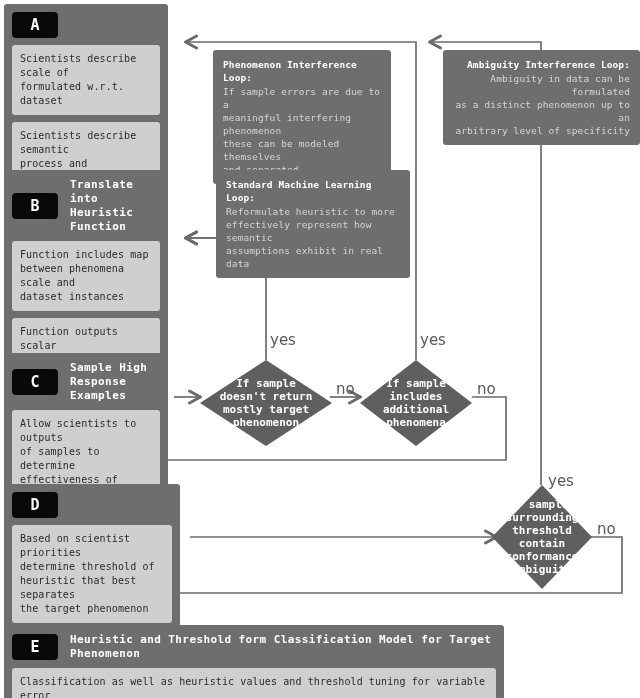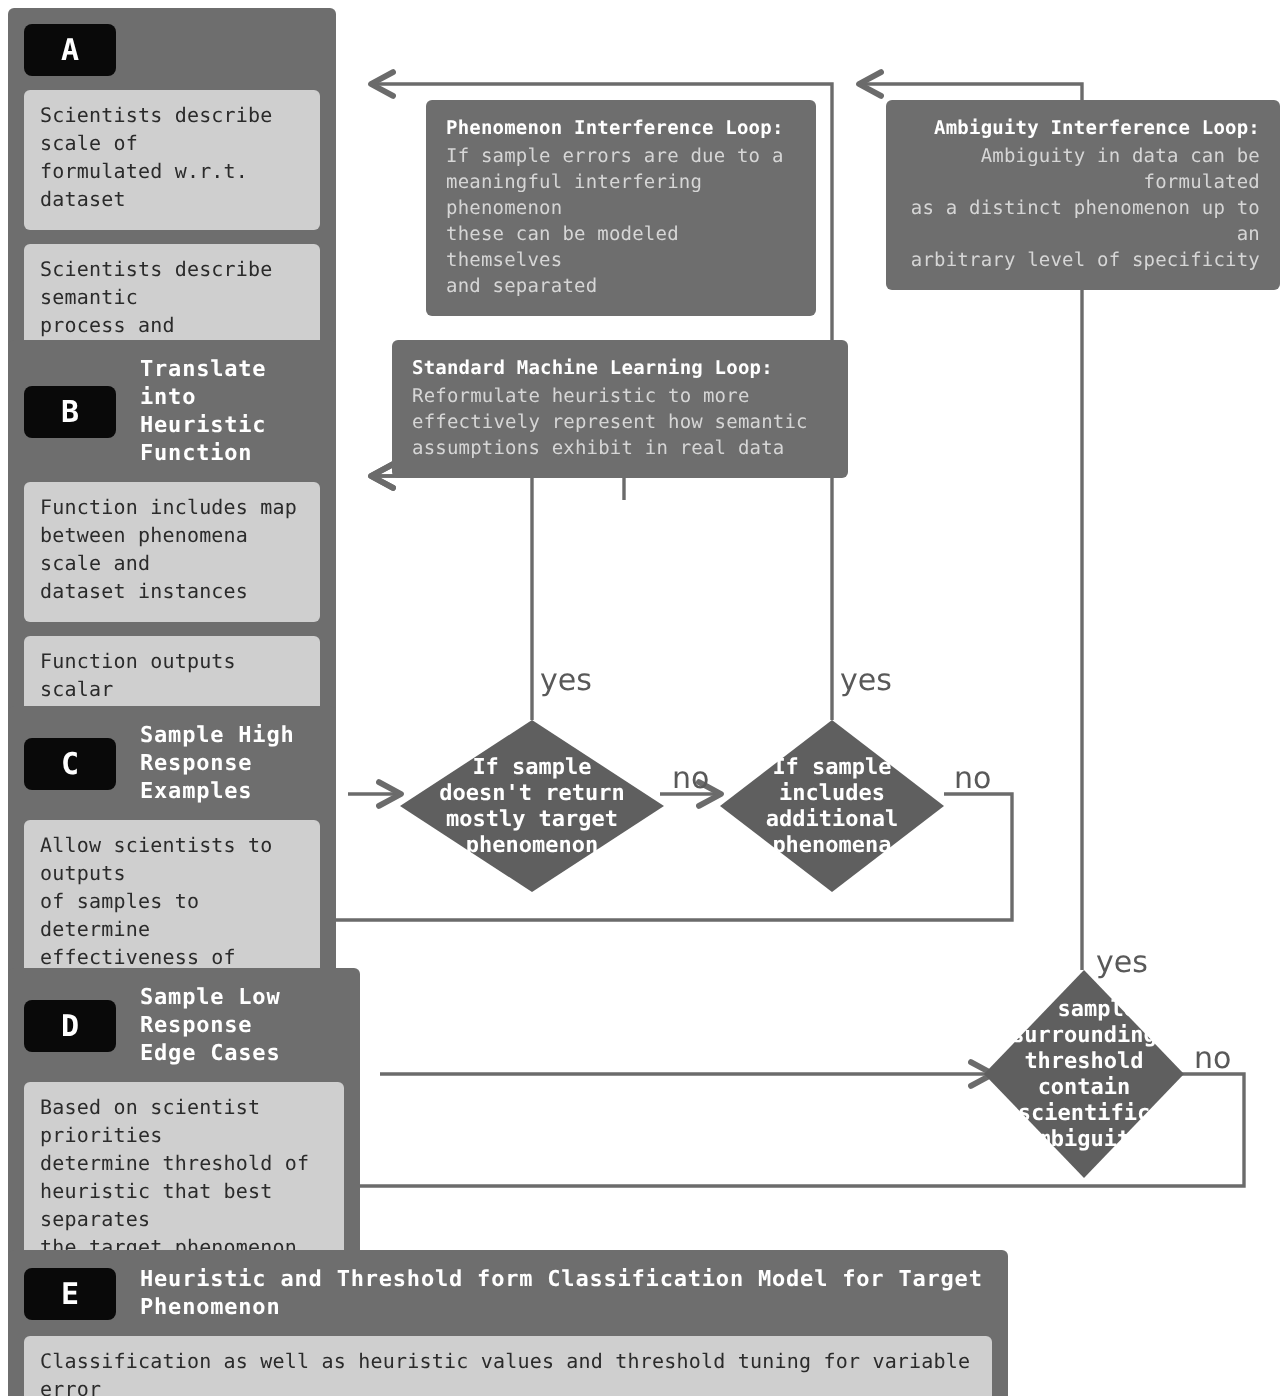--- a/index.html
+++ b/index.html
@@ -168,55 +168,53 @@
 Examples</div>
     </div>
     <div class="subbox" style="white-space:pre-line;">Allow scientists to outputs
 of samples to determine
 effectiveness of heuristic</div>
   </div>
 
   <div class="stage" style="left:4px;top:484px;width:176px;">
     <div class="stage-head">
       <div class="badge">D</div>
-      <div class="stage-title" style="white-space:pre-line;">Sample Low Response
-Edge Cases</div>
     </div>
     <div class="subbox" style="white-space:pre-line;">Based on scientist priorities
 determine threshold of
 heuristic that best separates
 the target phenomenon</div>
   </div>
 
   <div class="stage" style="left:4px;top:625px;width:500px;">
     <div class="stage-head">
       <div class="badge">E</div>
       <div class="stage-title" style="white-space:pre-line;">Heuristic and Threshold form Classification Model for Target Phenomenon</div>
     </div>
     <div class="subbox" style="white-space:pre-line;">Classification as well as heuristic values and threshold tuning for variable error
 thresholds can be exported to be included in variety of scientific modeling and
 visualization tasks</div>
   </div>
 
-  <div class="loopbox" style="left:213px;top:50px;width:195px;">
+  <div class="loopbox" style="left:213px;top:50px;width:178px;">
     <span class="lt">Phenomenon Interference Loop:</span>
     <span style="white-space:pre-line;">If sample errors are due to a
 meaningful interfering phenomenon
 these can be modeled themselves
 and separated</span>
   </div>
 
   <div class="loopbox" style="left:443px;top:50px;width:197px;text-align:right;">
     <span class="lt">Ambiguity Interference Loop:</span>
     <span style="white-space:pre-line;">Ambiguity in data can be formulated
 as a distinct phenomenon up to an
 arbitrary level of specificity</span>
   </div>
 
-  <div class="loopbox" style="left:196px;top:170px;width:228px;">
+  <div class="loopbox" style="left:216px;top:170px;width:194px;">
     <span class="lt">Standard Machine Learning Loop:</span>
     <span style="white-space:pre-line;">Reformulate heuristic to more
 effectively represent how semantic
 assumptions exhibit in real data</span>
   </div>
 
   <div class="diamond" style="left:200px;top:360px;width:132px;height:86px;">
     <div class="shape"></div>
     <div class="dtext" style="white-space:pre-line;">If sample
 doesn't return
@@ -230,21 +228,21 @@
 includes
 additional
 phenomena</div>
   </div>
 
   <div class="diamond" style="left:492px;top:485px;width:100px;height:104px;">
     <div class="shape"></div>
     <div class="dtext" style="white-space:pre-line;">If samples
 surrounding
 threshold contain
-scientific
+conformance
 ambiguity</div>
   </div>
 
   <div class="elabel" style="left:270px;top:331px;">yes</div>
   <div class="elabel" style="left:420px;top:331px;">yes</div>
   <div class="elabel" style="left:548px;top:472px;">yes</div>
   <div class="elabel" style="left:336px;top:380px;">no</div>
   <div class="elabel" style="left:477px;top:380px;">no</div>
   <div class="elabel" style="left:597px;top:520px;">no</div>
 

